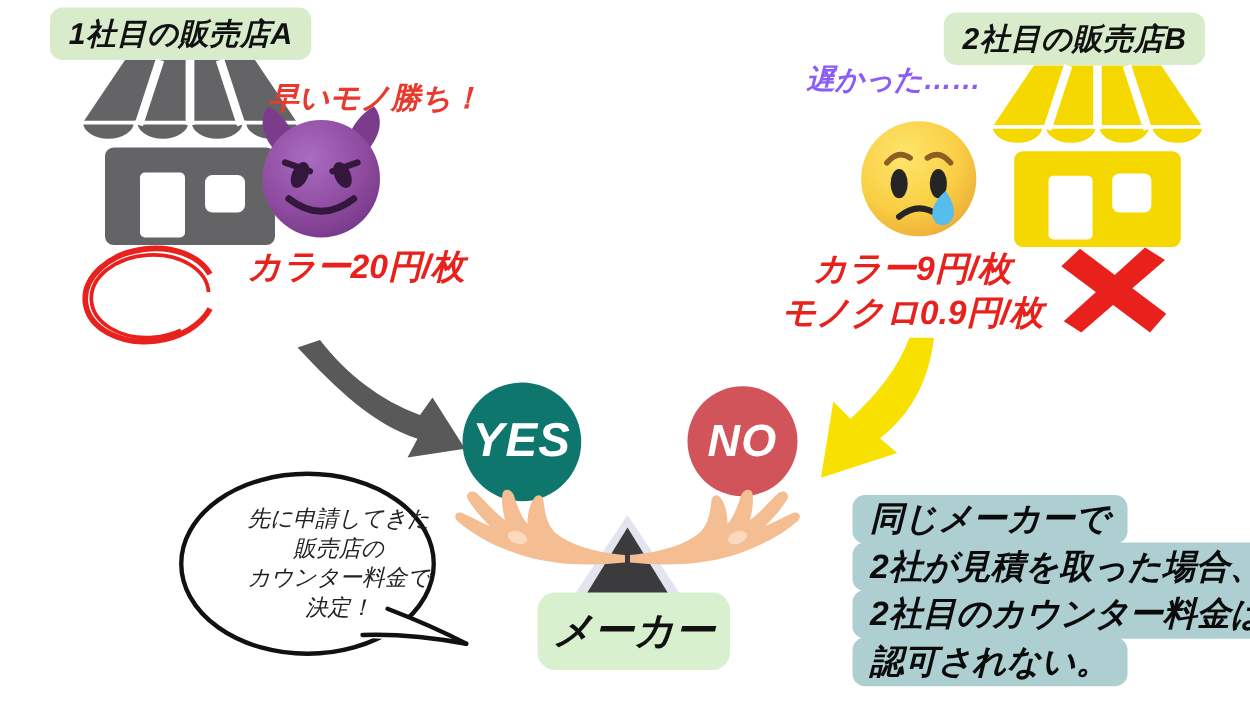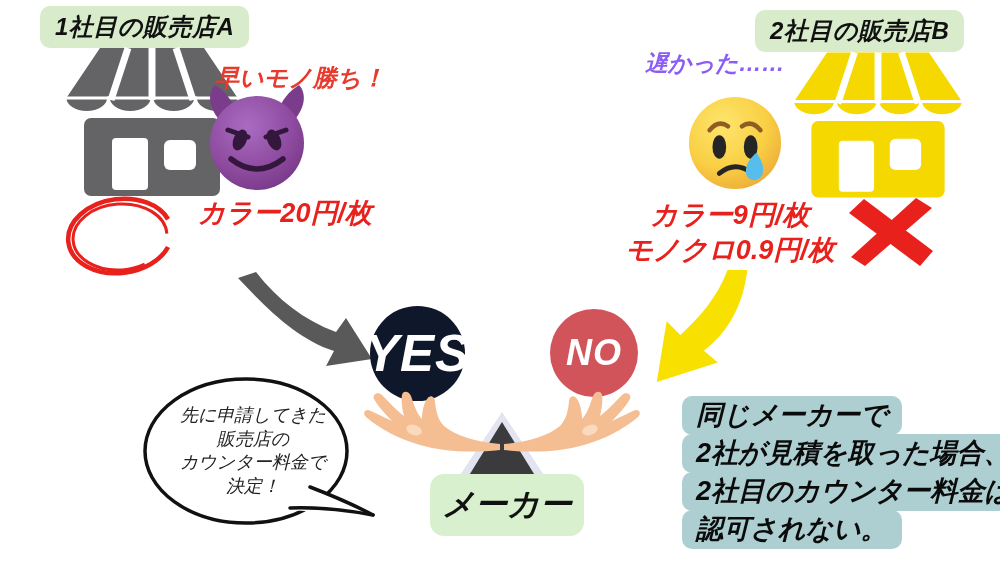--- a/index.html
+++ b/index.html
@@ -18,21 +18,21 @@
   .comment-a{font-size:24px;}
   .comment-b{color:#8b5cf6;font-weight:600;font-size:23px;white-space:nowrap;}
 
   .price-block{width:240px;text-align:center;color:#e8211d;font-weight:bold;
     font-size:27px;line-height:35px;white-space:nowrap;}
 
   .badge{
     border-radius:50%;display:flex;align-items:center;justify-content:center;
     color:#fff;font-weight:bold;letter-spacing:1px;
   }
-  .badge-yes{width:95px;height:95px;background:#0f172a;font-size:51px;}
+  .badge-yes{width:95px;height:95px;background:#0f766e;font-size:38px;}
   .badge-no{width:88px;height:88px;background:#d2545b;font-size:36px;}
 
   .maker-label{
     width:154px;height:62px;background:#d9f0cf;border-radius:14px;
     display:flex;align-items:center;justify-content:center;
     font-size:32px;font-weight:bold;color:#111;
   }
 
   .bubble-text{
     width:210px;text-align:center;color:#222;font-size:18px;line-height:23.5px;
@@ -179,21 +179,21 @@
   <div class="abs maker-label" style="left:430px;top:474px;">
     <span>メーカー</span>
   </div>
 
   <svg class="abs" style="left:138px;top:375px;" width="240" height="175" viewBox="0 0 240 175">
     <ellipse cx="108" cy="76" rx="101" ry="72" fill="#fff" stroke="#111" stroke-width="3.5"></ellipse>
     <path d="M168,110 L235,140 L150,135 Z" fill="#fff"></path>
     <path d="M172,112 C198,122 218,131 235,140" stroke="#111" stroke-width="3.5" fill="none" stroke-linecap="round"></path>
     <path d="M235,140 C208,135 180,132 152,133" stroke="#111" stroke-width="3.5" fill="none" stroke-linecap="round"></path>
   </svg>
-  <div class="abs bubble-text" style="left:148px;top:404px;">
+  <div class="abs bubble-text" style="left:166px;top:404px;">
     <div>先に申請してきた</div>
     <div>販売店の</div>
     <div>カウンター料金で</div>
     <div>決定！</div>
   </div>
 
   <div class="abs note-box" style="left:658px;top:396px;">
     <div class="note-line"><span>同じメーカーで</span></div>
     <div class="note-line"><span>2社が見積を取った場合、</span></div>
     <div class="note-line"><span>2社目のカウンター料金は</span></div>

